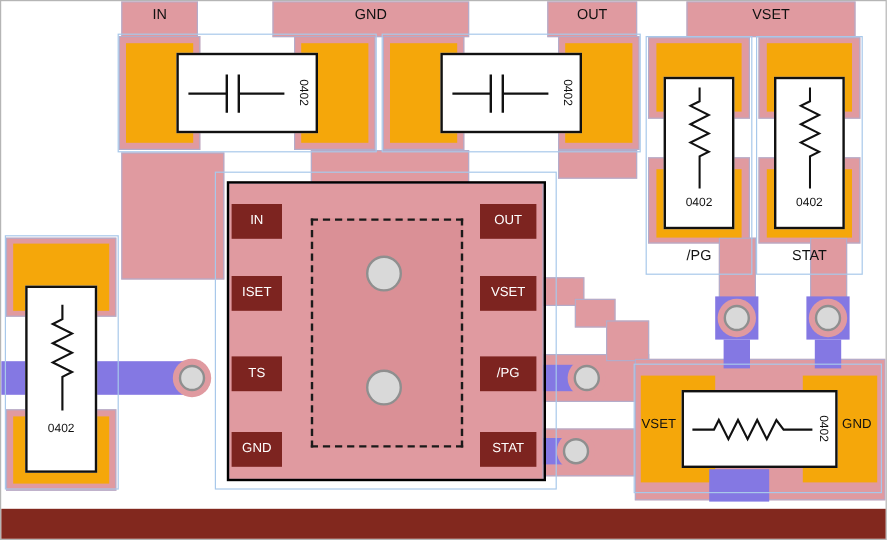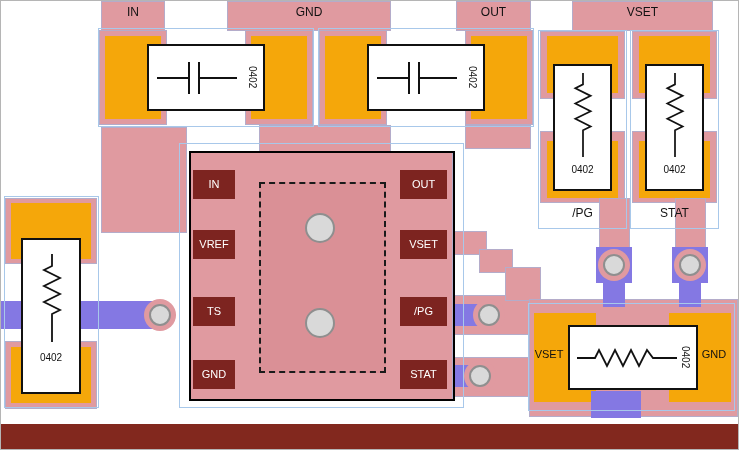--- a/index.html
+++ b/index.html
@@ -136,21 +136,21 @@
     <svg width="104" height="24" viewBox="0 0 104 24" style="left:5px;top:19px">
       <polyline points="2,12 20,12 24,4 32,20 40,4 48,20 56,4 64,20 72,4 78,12 102,12" fill="none" stroke="#111" stroke-width="1.8"></polyline>
     </svg>
     <span class="value vert">0402</span>
   </div>
 
   <div class="abs ic-outline" style="left:188px;top:150px;width:266px;height:250px"></div>
   <div class="abs ic-epad" style="left:258px;top:181px;width:127px;height:191px"></div>
 
   <div class="abs ic-pin" style="left:192px;top:169px;width:42px;height:29px">IN</div>
-  <div class="abs ic-pin" style="left:192px;top:229px;width:42px;height:29px">VREF</div>
+  <div class="abs ic-pin" style="left:192px;top:229px;width:42px;height:29px">ISET</div>
   <div class="abs ic-pin" style="left:192px;top:296px;width:42px;height:29px">TS</div>
   <div class="abs ic-pin" style="left:192px;top:359px;width:42px;height:29px">GND</div>
 
   <div class="abs ic-pin" style="left:399px;top:169px;width:47px;height:29px">OUT</div>
   <div class="abs ic-pin" style="left:399px;top:229px;width:47px;height:29px">VSET</div>
   <div class="abs ic-pin" style="left:399px;top:296px;width:47px;height:29px">/PG</div>
   <div class="abs ic-pin" style="left:399px;top:359px;width:47px;height:29px">STAT</div>
 
   <div class="abs via lg" style="left:304px;top:212px"></div>
   <div class="abs via lg" style="left:304px;top:307px"></div>

